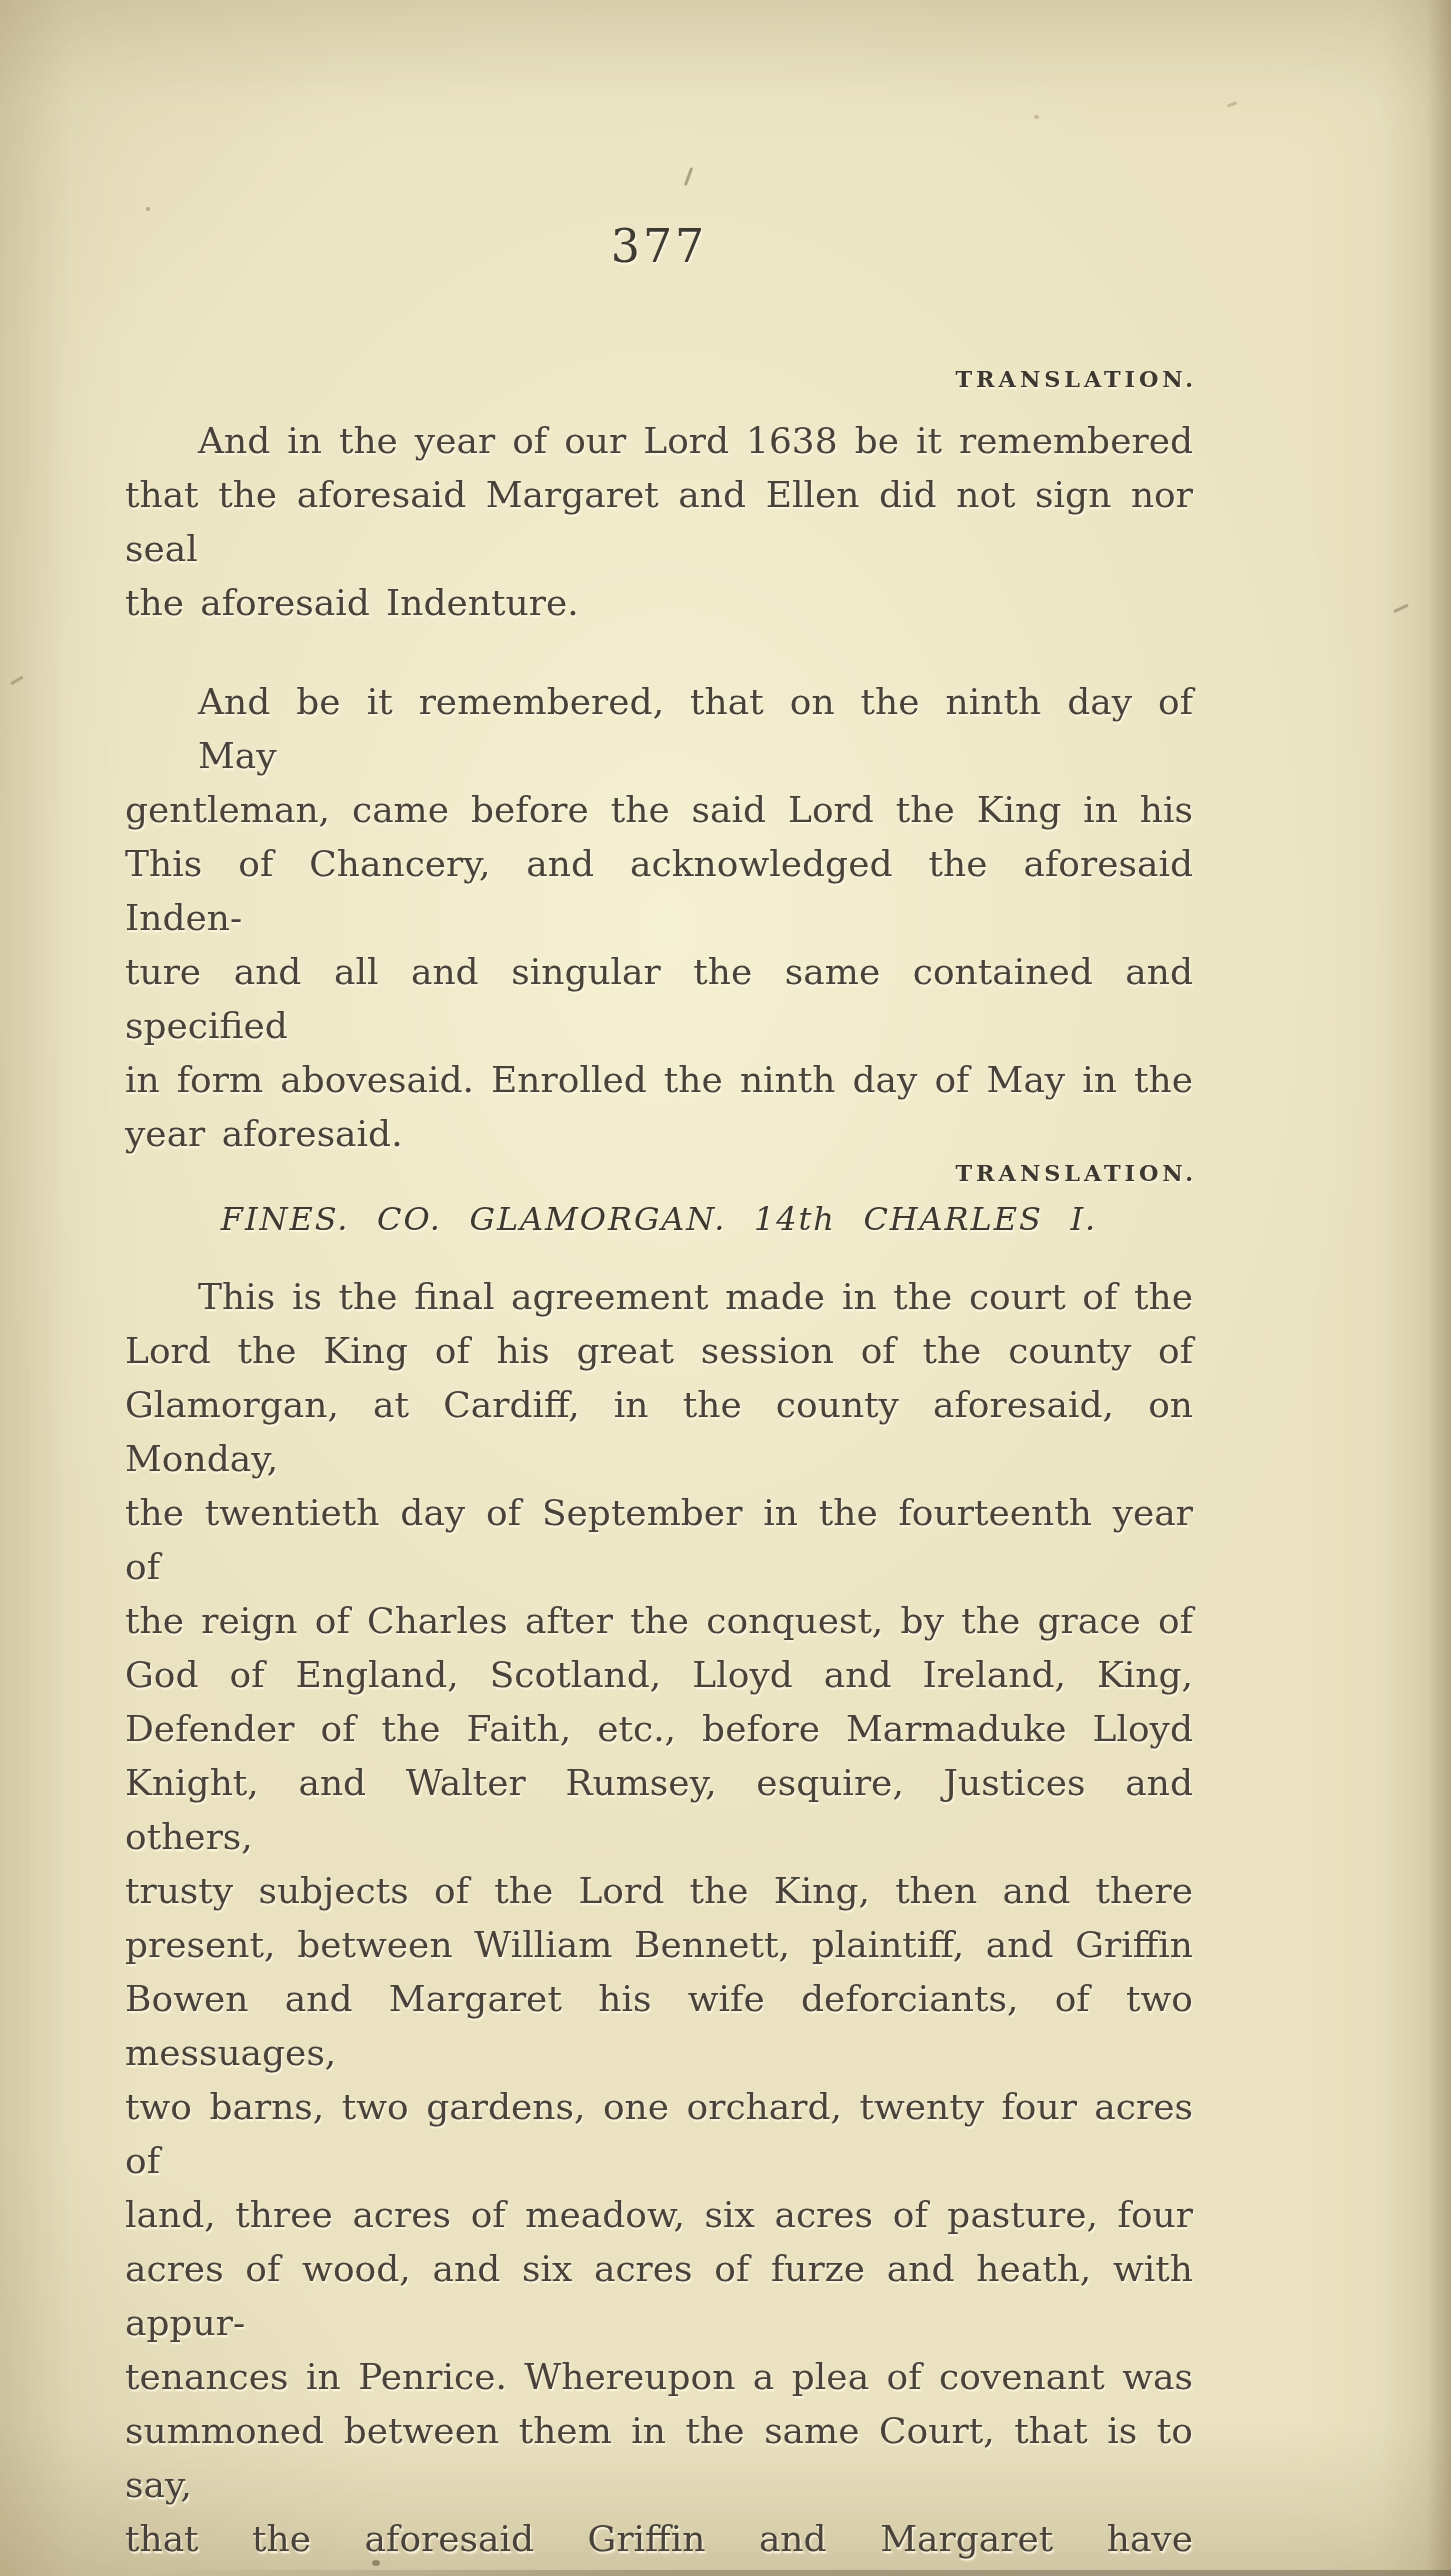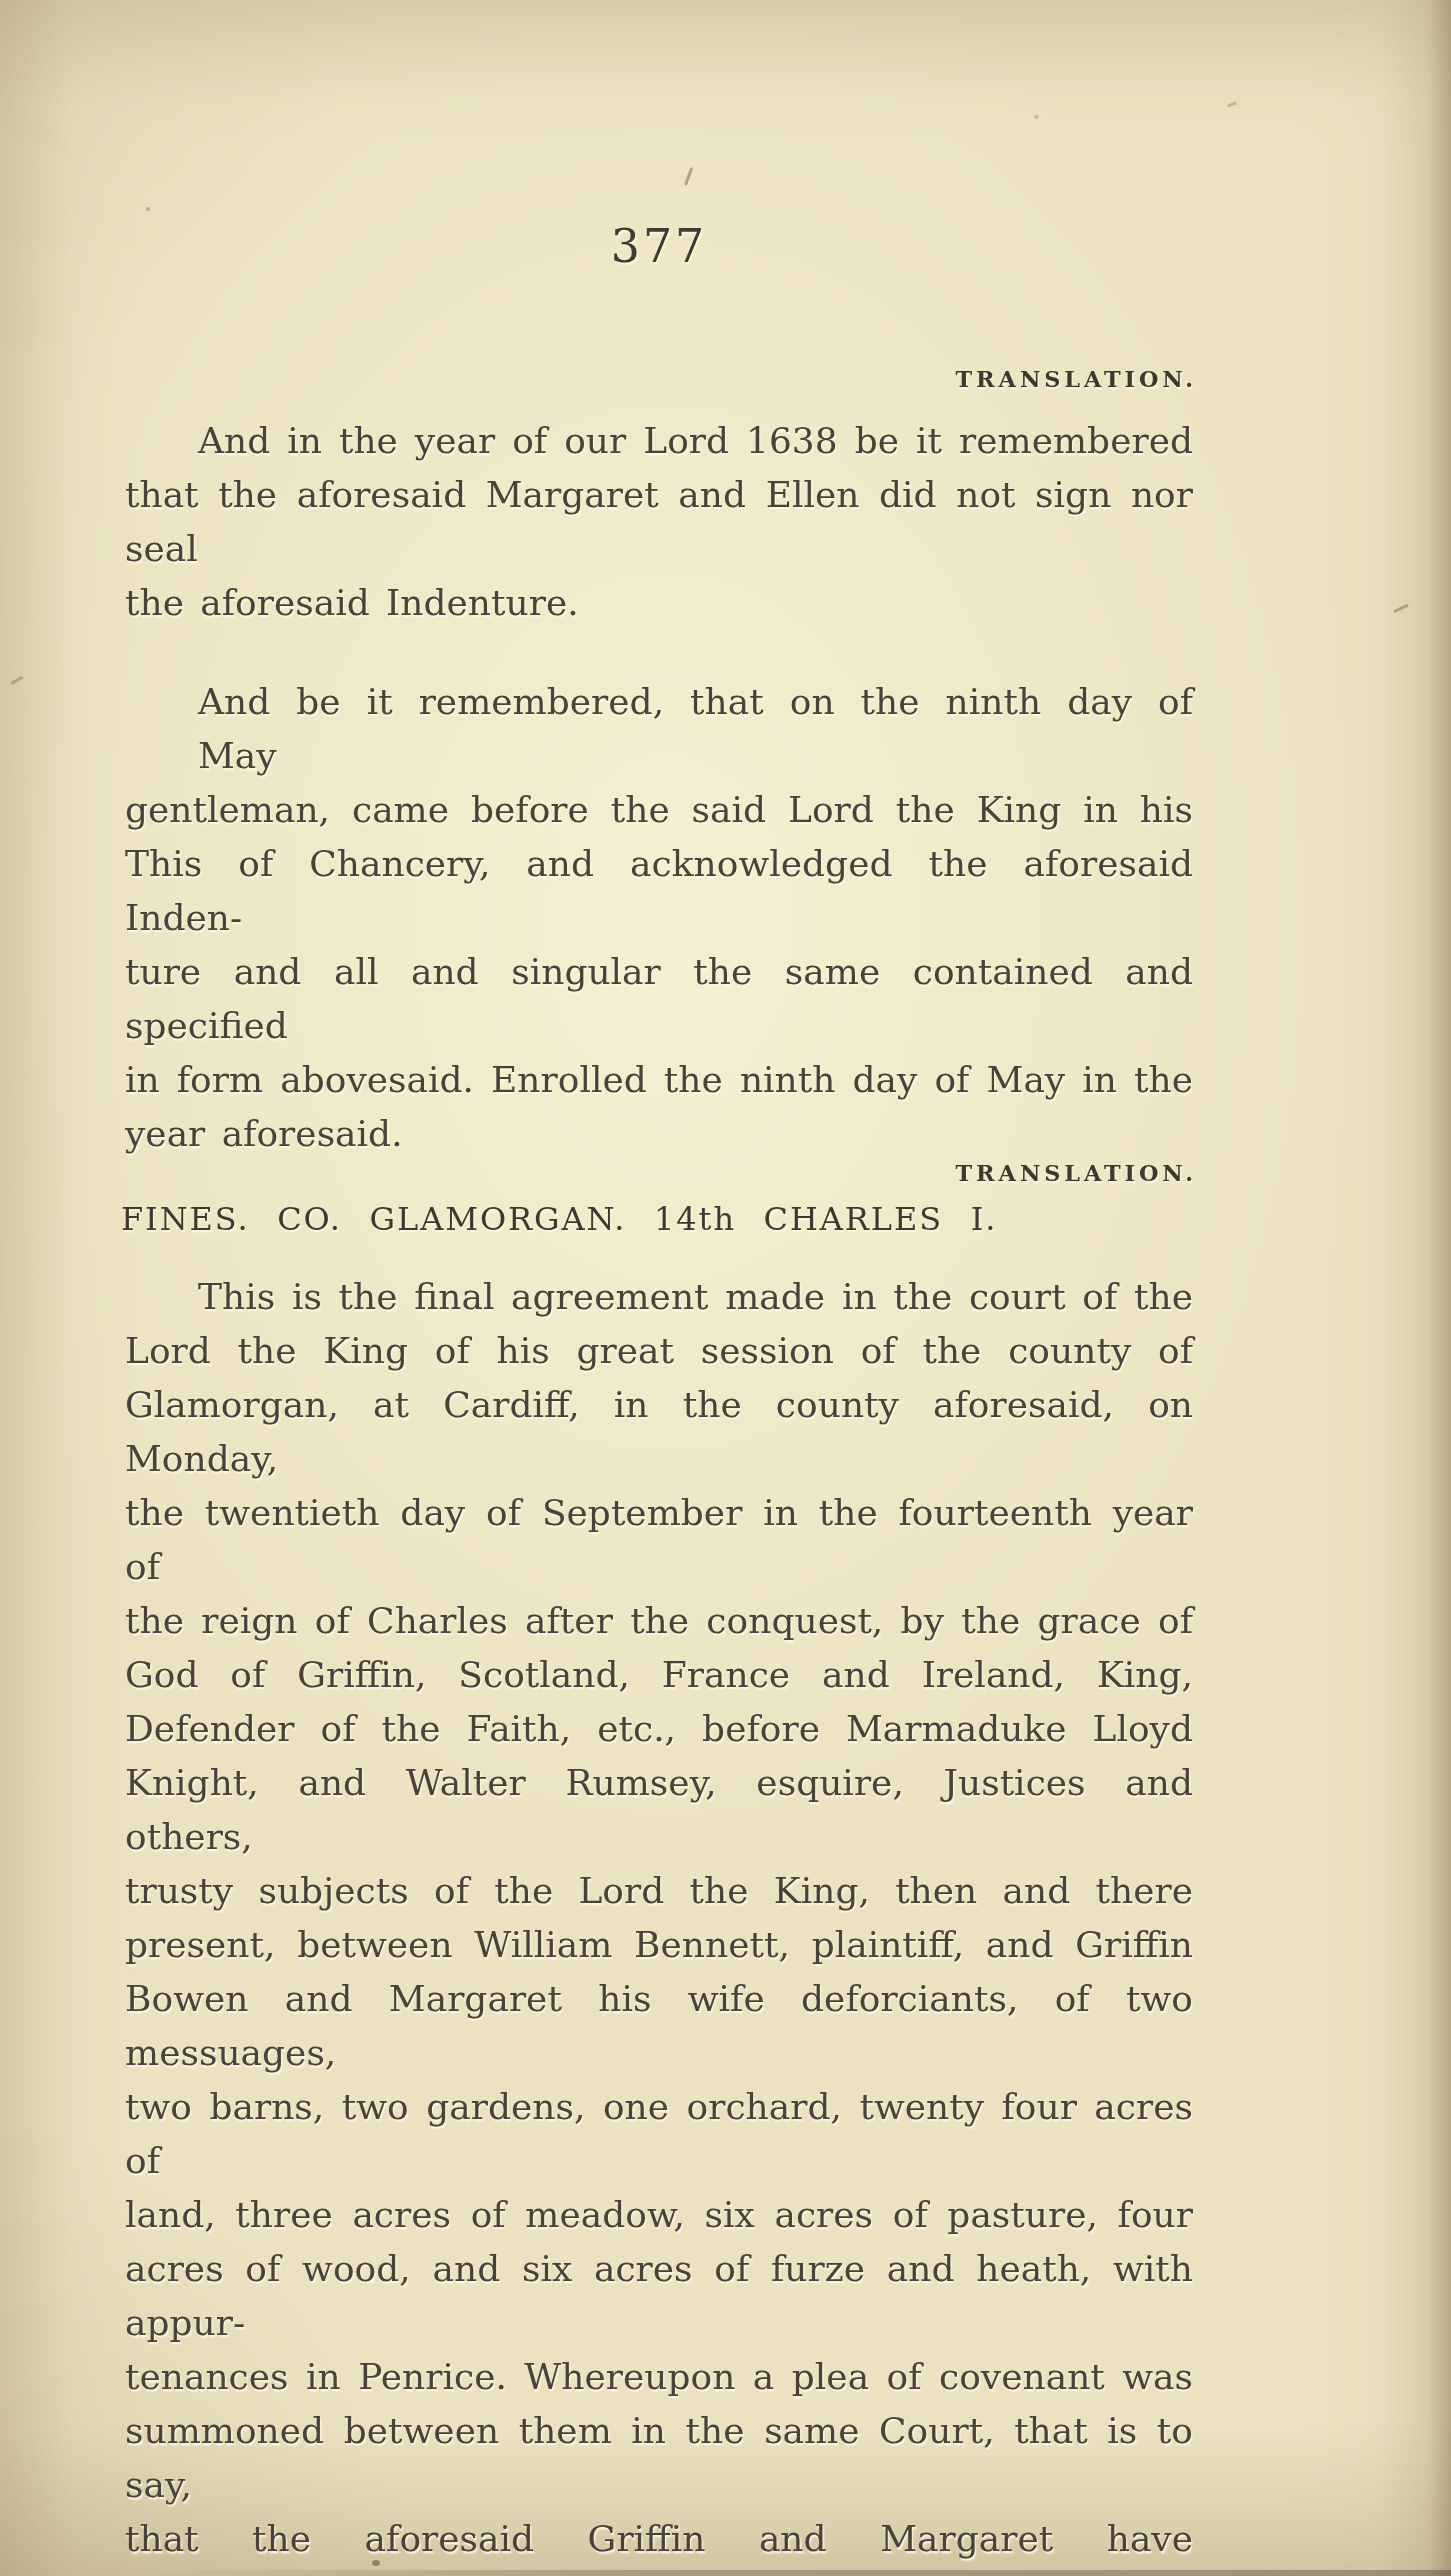--- a/index.html
+++ b/index.html
@@ -35,21 +35,23 @@
     letter-spacing:3.9px;
     text-align:right;
     color:#3d3830;
   }
   .kicker-1{margin-top:95px;}
   .kicker-2{margin-top:-7.8px;}
   .case-title{
     margin-top:9.7px;
     font-size:32px;line-height:43px;
     letter-spacing:1.9px;word-spacing:15.6px;
+    text-align:center;
     color:#3d3830;
+    font-style:italic;
   }
   .ref-row{
     position:relative;
     margin-top:5.8px;height:43px;
     font-size:28px;line-height:43px;
     letter-spacing:1.9px;
     color:#3f3a32;
   }
   .ref-date{position:absolute;left:259px;top:0;}
   .ref-pro{position:absolute;left:713px;top:0;font-size:26px;}
@@ -108,21 +110,21 @@
 
     <div class="case-title ink">FINES. CO. GLAMORGAN. 14th CHARLES I.</div>
 
 
     <div class="paragraph para-3 ink">
         <div class="body-line first">This is the final agreement made in the court of the</div>
         <div class="body-line">Lord the King of his great session of the county of</div>
         <div class="body-line">Glamorgan, at Cardiff, in the county aforesaid, on Monday,</div>
         <div class="body-line">the twentieth day of September in the fourteenth year of</div>
         <div class="body-line">the reign of Charles after the conquest, by the grace of</div>
-        <div class="body-line">God of Griffin, Scotland, France and Ireland, King,</div>
+        <div class="body-line">God of England, Scotland, Lloyd and Ireland, King,</div>
         <div class="body-line">Defender of the Faith, etc., before Marmaduke Lloyd</div>
         <div class="body-line">Knight, and Walter Rumsey, esquire, Justices and others,</div>
         <div class="body-line">trusty subjects of the Lord the King, then and there</div>
         <div class="body-line">present, between William Bennett, plaintiff, and Griffin</div>
         <div class="body-line">Bowen and Margaret his wife deforciants, of two messuages,</div>
         <div class="body-line">two barns, two gardens, one orchard, twenty four acres of</div>
         <div class="body-line">land, three acres of meadow, six acres of pasture, four</div>
         <div class="body-line">acres of wood, and six acres of furze and heath, with appur-</div>
         <div class="body-line">tenances in Penrice.  Whereupon a plea of covenant was</div>
         <div class="body-line">summoned between them in the same Court, that is to say,</div>

